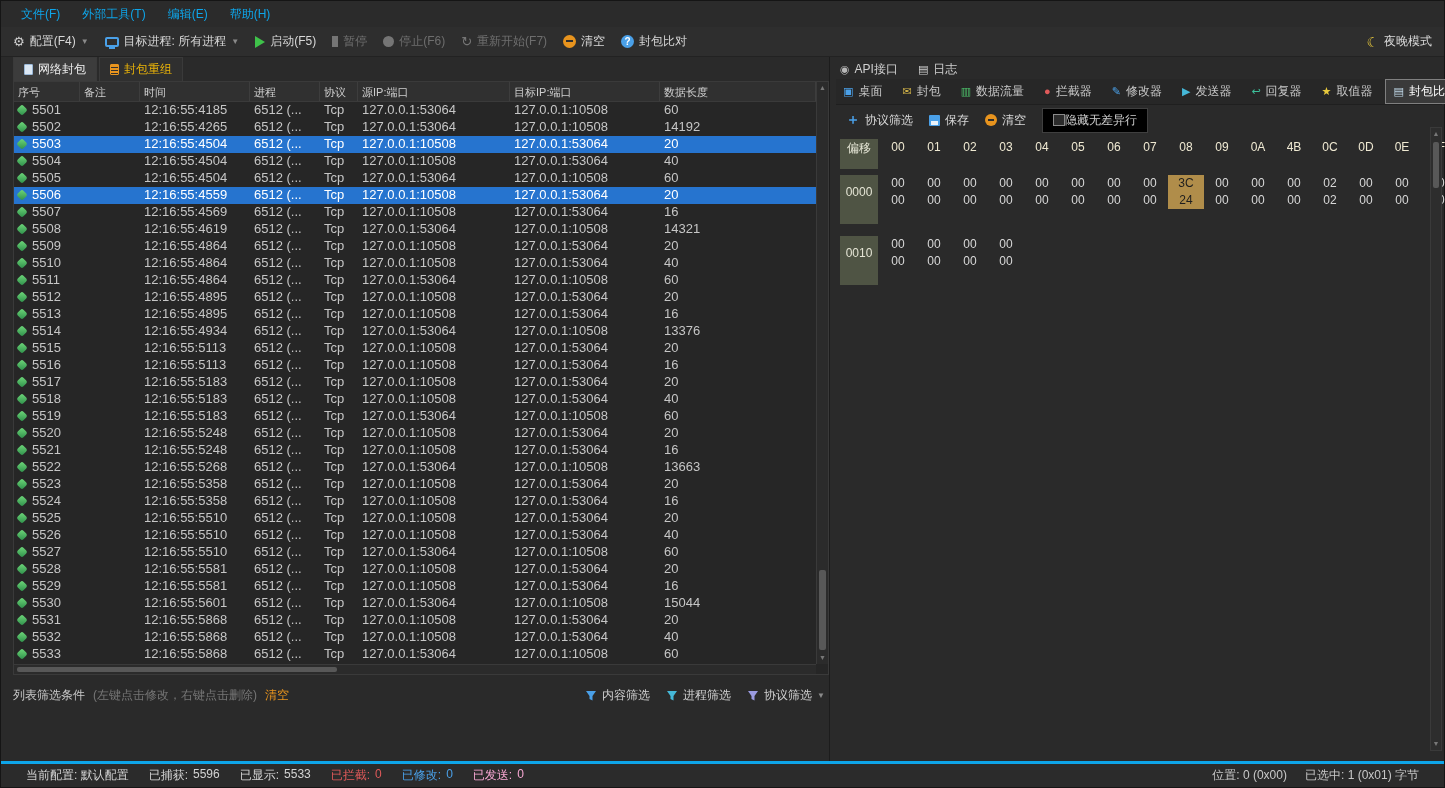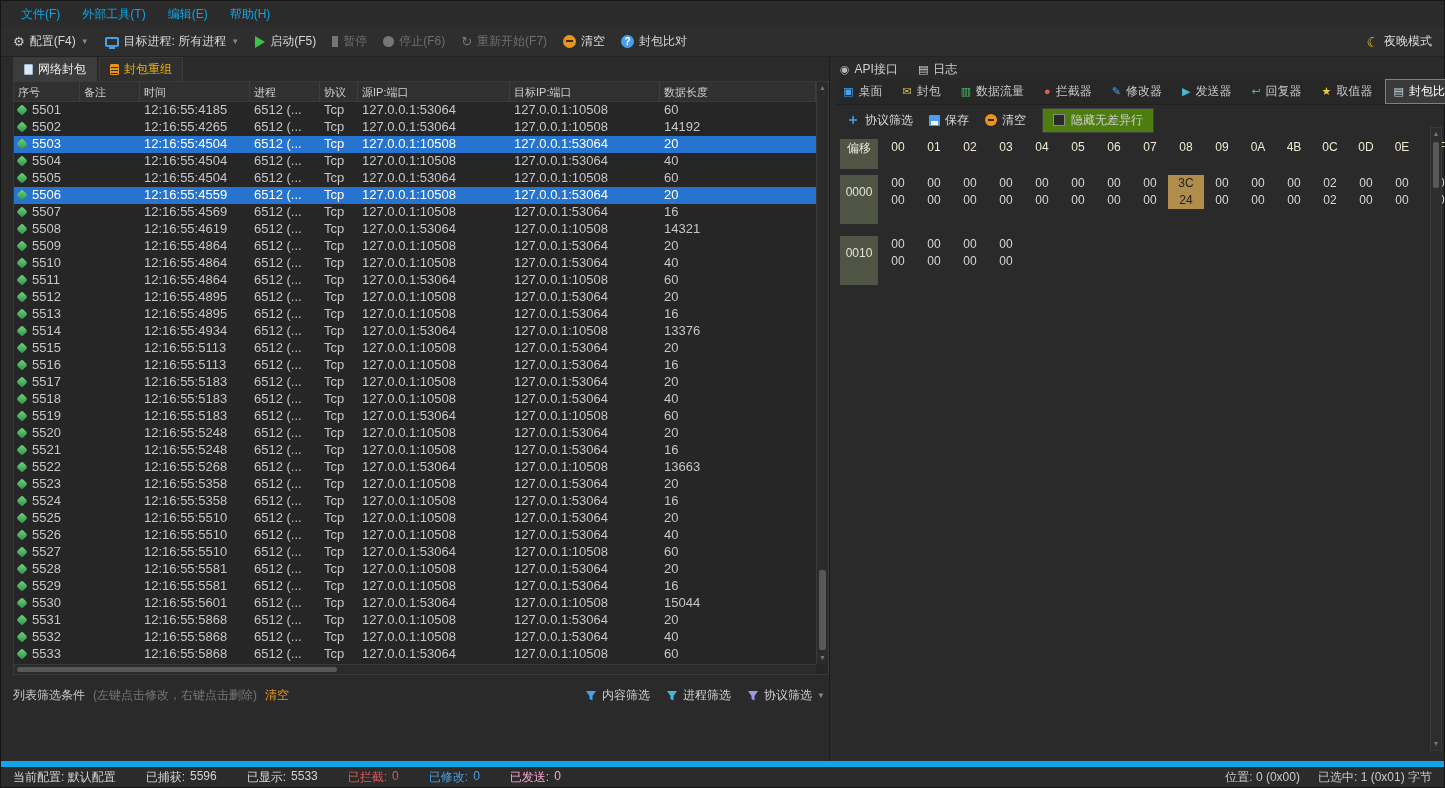--- a/index.html
+++ b/index.html
@@ -70,36 +70,36 @@
 .rtabs{height:26px;display:flex;gap:6px;align-items:center;flex:none;border-bottom:1px solid #1f1f1f;background:#272727;margin-right:2px}
 .rtab{display:flex;gap:5px;align-items:center;color:#c8c8c8;padding:3px 7px;white-space:nowrap}
 .rtab.active{border:1px solid #808080;background:#3a3a3a;color:#fff}
 .rticon{font-size:11px;line-height:1}
 .hex-toolbar{height:30px;display:flex;gap:16px;align-items:center;padding-left:10px;flex:none}
 .hbtn{display:flex;align-items:center;gap:5px;color:#d8d8d8}
 .plus-icon{color:#4aa0e8;font-weight:bold;font-size:14px}
 .floppy{width:11px;height:11px;background:#4aa0e8;border-radius:1px;position:relative}
 .floppy::after{content:"";position:absolute;left:2px;right:2px;bottom:1px;height:4px;background:#eaf2fa}
 .clearorange.small{width:12px;height:12px}
-.hide-box{display:flex;align-items:center;gap:6px;border:1px solid #3f3f3f;background:#4d7c0f;padding:3px 10px;color:#cfcfcf}
+.hide-box{display:flex;align-items:center;border:1px solid #3f3f3f;background:#000000;padding:3px 10px;color:#cfcfcf}
 .checkbox{width:12px;height:12px;border:1px solid #8a8a8a;background:#2b2b2b}
 .hex-area{flex:1;padding:4px 0 0 4px;min-height:0}
 .hexrow,.hexline{display:flex}
 .offcell{width:38px;text-align:center;color:#e4e4d4;flex:none;margin-right:2px}
 .hexhead .offcell{background:#4f5444;height:30px;line-height:18px}
 .hcell{width:36px;text-align:center;color:#d8d8d8;height:17px;line-height:17px;flex:none}
 .hexhead .hcell{color:#efe9d2}
 .hexgroup{display:flex;margin-top:6px}
 .hexgroup + .hexgroup{margin-top:12px}
 .offcell.goff{background:#4f5444;height:49px;line-height:34px}
 .hcell.diff{background:#b08d4a;color:#1e1e1e}
 .rscroll{position:absolute;top:70px;bottom:10px;right:2px;width:12px;background:#2d2d2d;border:1px solid #3a3a3a}
 .rthumb{position:absolute;left:2px;right:2px;top:14px;height:46px;background:#585858;border-radius:2px}
 
-.statusbar{height:26px;background:#2b2b2b;border-top:6px solid #0ea5e9;display:flex;align-items:center;padding:0 12px;gap:30px;flex:none}
+.statusbar{height:26px;background:#2b2b2b;border-top:3px solid #0ea5e9;display:flex;align-items:center;padding:0 25px;gap:20px;flex:none}
 .spair{display:flex;gap:5px;white-space:nowrap}
 .sred{color:#e05a5a}.sblue{color:#4aa0e8}.sgreen{color:#f9a8d4}
 .status-right{margin-left:auto;display:flex;gap:18px;color:#c8c8c8;white-space:nowrap}
 </style>
 </head>
 <body>
 
 <div class="app">
 
 

